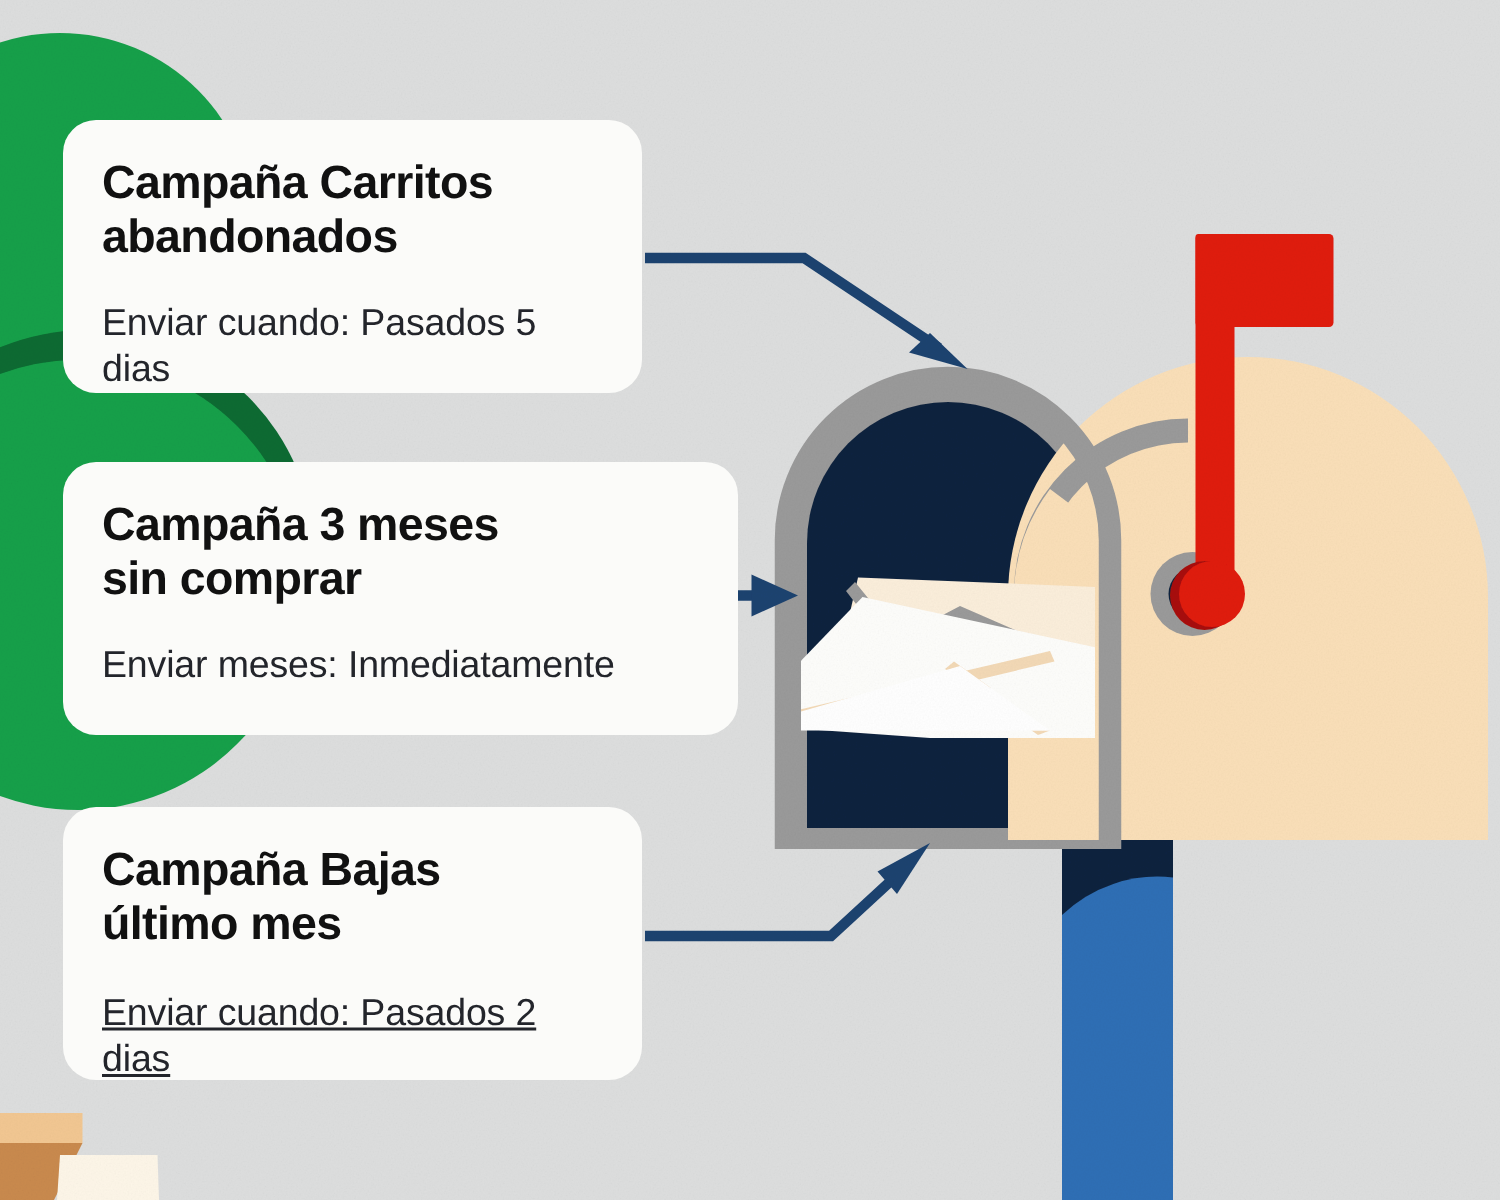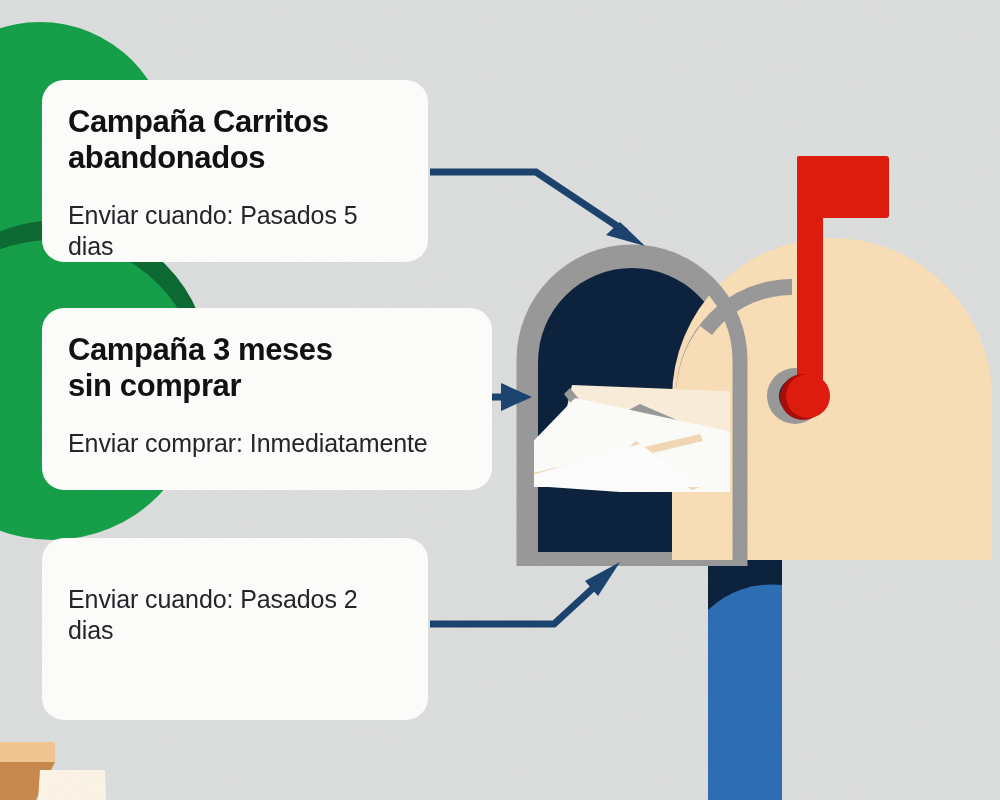--- a/index.html
+++ b/index.html
@@ -53,21 +53,21 @@
     color: #23252b;
     line-height: 1.25;
     margin: 0;
     letter-spacing: -0.1px;
   }
   #card-0 { left: 42px;  top: 80px;  width: 386px; height: 182px; }
   #card-0 .card-sub { margin-top: 20px; }
   #card-1 { left: 42px;  top: 308px; width: 450px; height: 182px; }
   #card-1 .card-sub { margin-top: 20px; }
   #card-2 { left: 42px;  top: 538px; width: 386px; height: 182px; }
-  #card-2 .card-sub { margin-top: 22px; }
+  #card-2 .card-sub { margin-top: 22px; text-decoration: underline; }
 </style>
 </head>
 <body>
 
 <div id="scene">
 
   <svg id="art" viewBox="0 0 1000 800">
     <defs>
       <filter id="grain" x="0" y="0" width="100%" height="100%">
         <feTurbulence type="fractalNoise" baseFrequency="0.9" numOctaves="3" result="n"></feTurbulence>
@@ -171,20 +171,22 @@
 
   <div class="card" id="card-0">
     <div class="card-title">Campaña Carritos
 abandonados</div>
     <div class="card-sub">Enviar cuando: Pasados 5 dias</div>
   </div>
 
   <div class="card" id="card-1">
     <div class="card-title">Campaña 3 meses
 sin comprar</div>
-    <div class="card-sub">Enviar comprar: Inmediatamente</div>
+    <div class="card-sub">Enviar meses: Inmediatamente</div>
   </div>
 
   <div class="card" id="card-2">
+    <div class="card-title">Campaña Bajas
+último mes</div>
     <div class="card-sub">Enviar cuando: Pasados 2 dias</div>
   </div>
 
 </div>
 
 </body></html>

